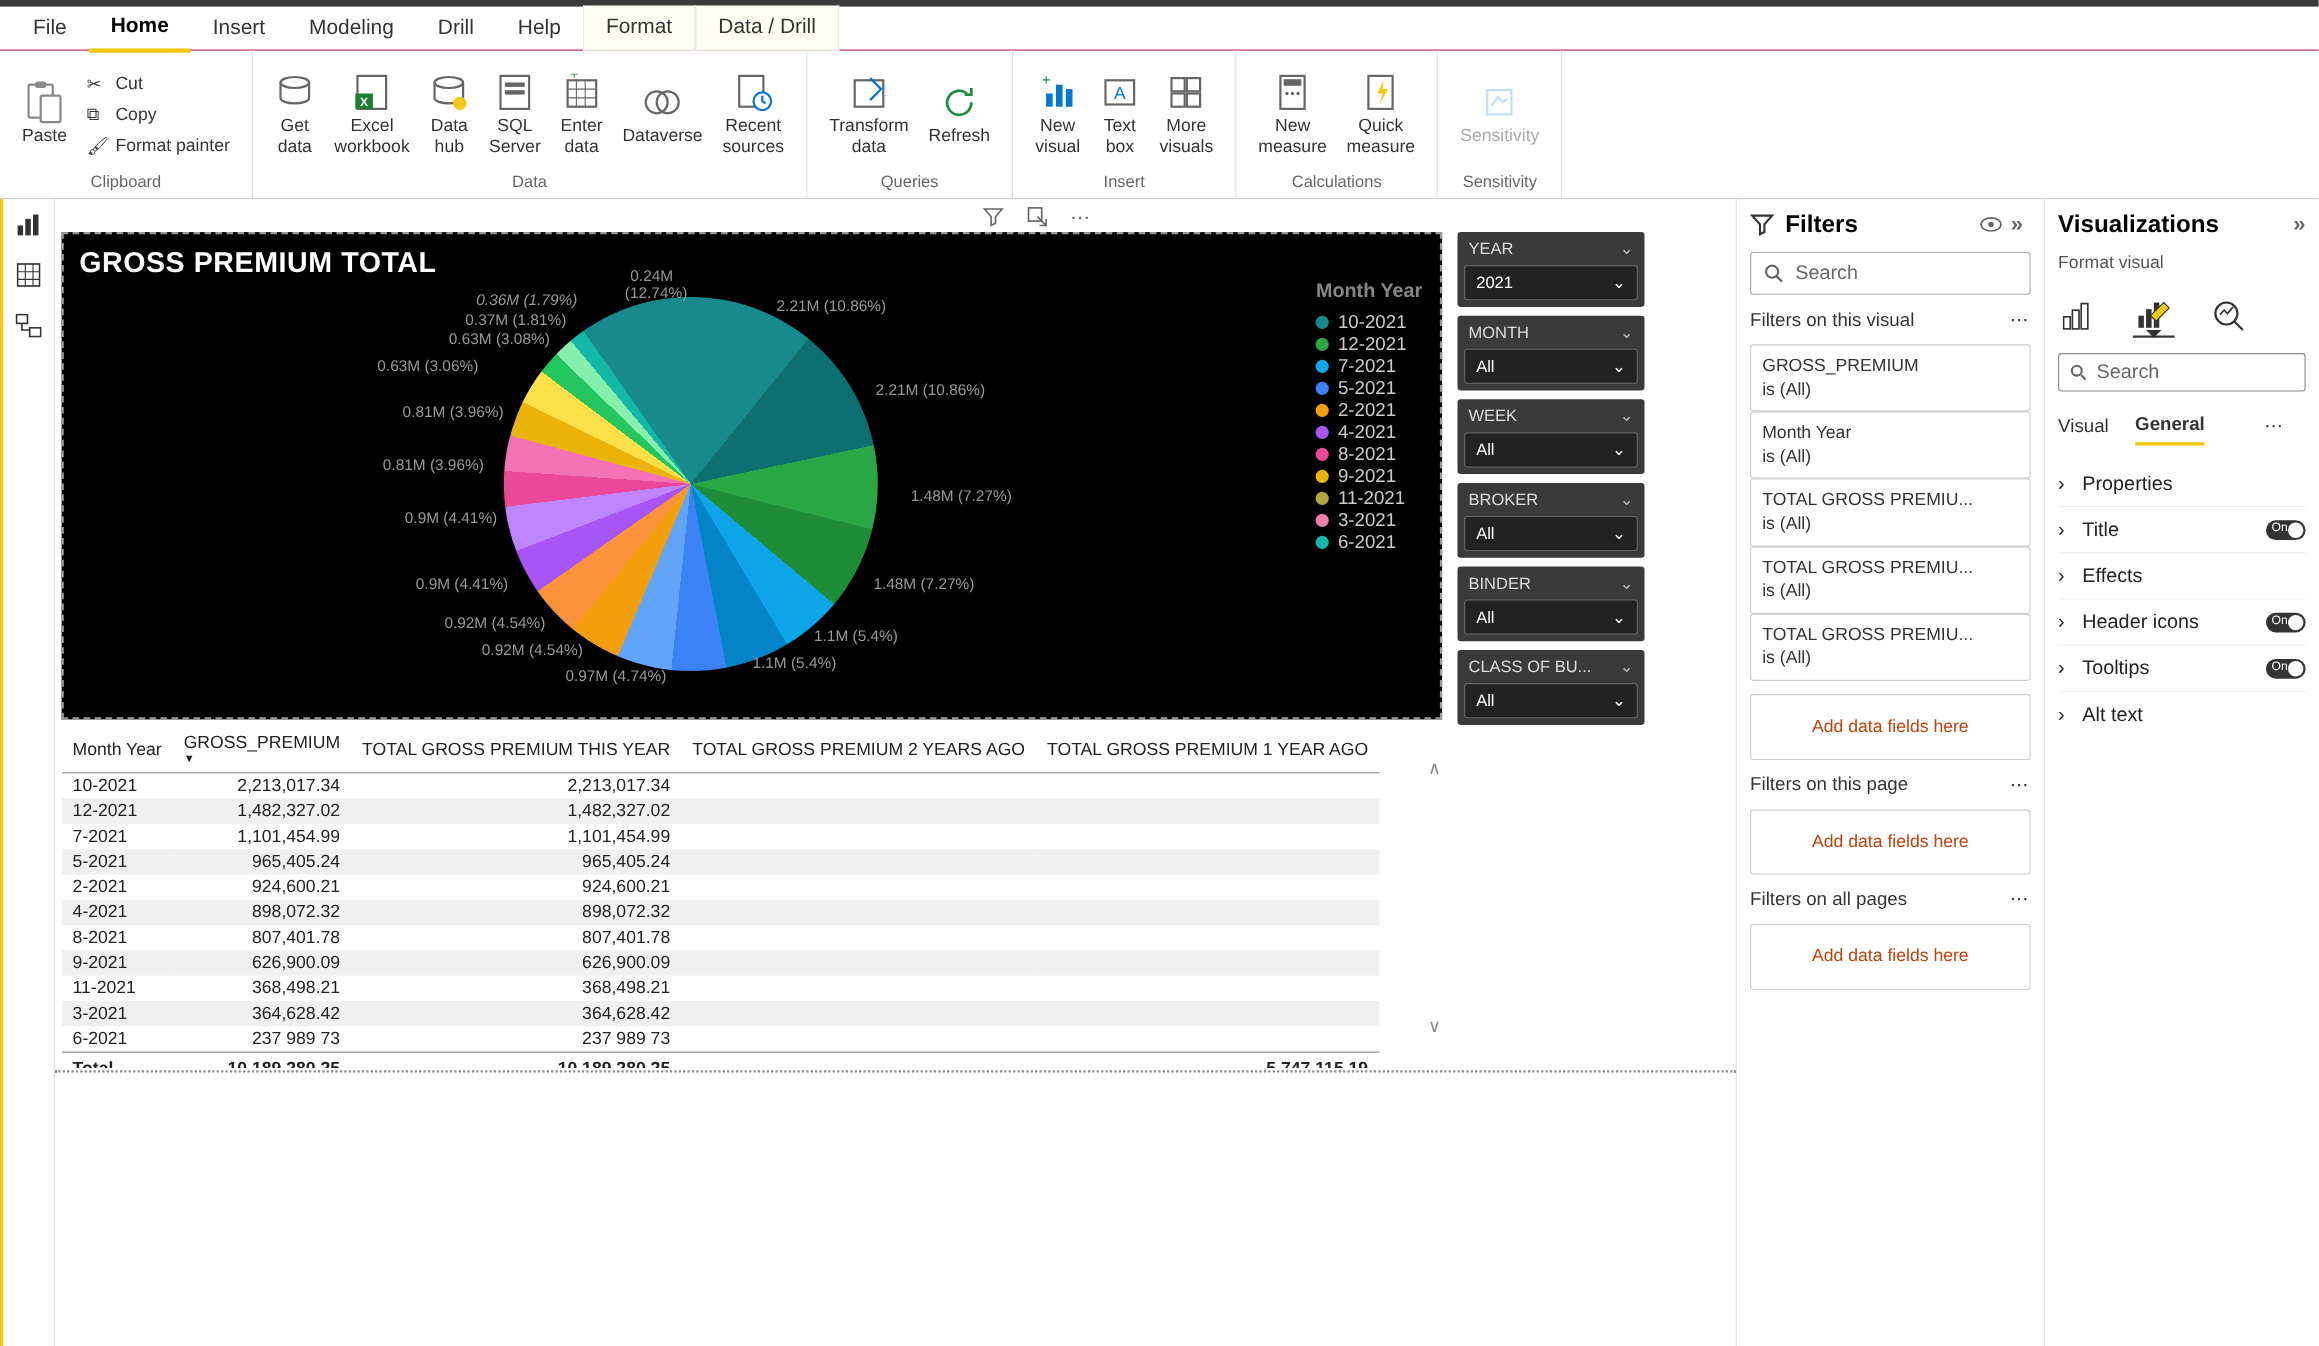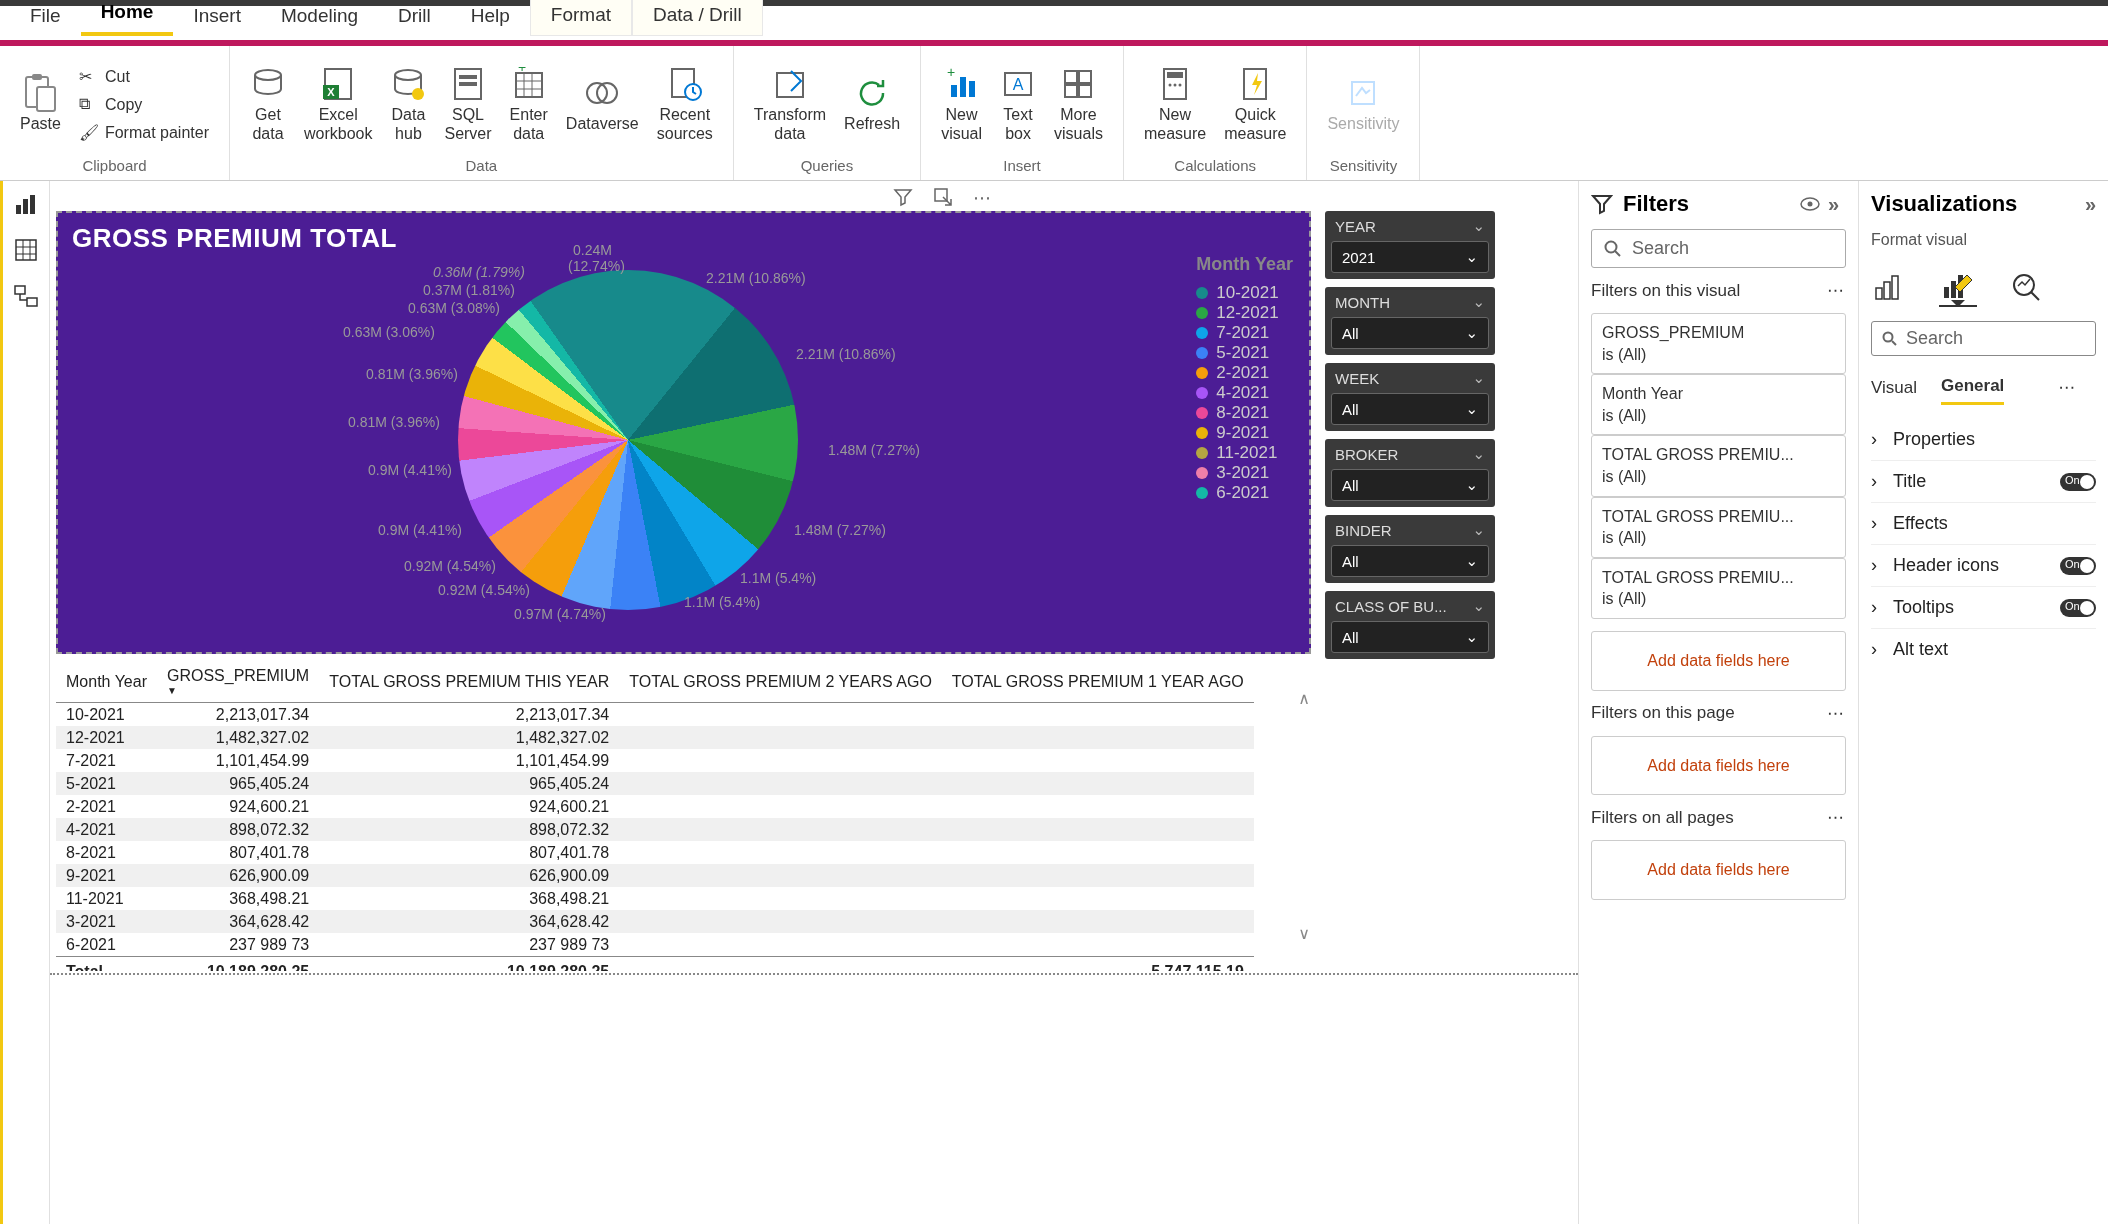--- a/index.html
+++ b/index.html
@@ -2,21 +2,21 @@
 <html><head>
 <meta charset="utf-8">
 <style>
 * { margin: 0; padding: 0; box-sizing: border-box; font-family: "Segoe UI", Arial, sans-serif; }
 body { background: #fff; overflow: hidden; width: 2108px; height: 1224px; }
 
 
 .titlebar { height: 6px; background: #3a3a3a; }
 
 
-.menutabs { height: 40px; display: flex; align-items: flex-end; padding: 4px 10px; border-bottom: 6px solid #be185d; gap: 0; }
+.menutabs { height: 40px; display: flex; align-items: center; padding: 4px 10px; border-bottom: 1px solid #be185d; gap: 0; }
 .menutabs .tab { padding: 9px 20px; font-size: 19px; color: #333; cursor: pointer; }
 .menutabs .tab.active { color: #000; font-weight: 600; border-bottom: 4px solid #f2c811; }
 .menutabs .tab.highlight { background: #fffef5; border: 1px solid #e8e8e8; border-top: none; }
 
 
 .ribbon { height: 135px; display: flex; border-bottom: 1px solid #ccc; }
 .ribbon-group { display: flex; flex-direction: column; align-items: center; padding: 8px 16px 4px 16px; border-right: 1px solid #e0e0e0; }
 .ribbon-group-items { display: flex; align-items: center; gap: 10px; flex: 1; }
 .ribbon-label { font-size: 15px; color: #666; padding: 2px 0; }
 .ribbon-btn { display: flex; flex-direction: column; align-items: center; gap: 4px; cursor: pointer; padding: 2px 4px; }
@@ -30,21 +30,21 @@
 
 .main { display: flex; height: calc(1224px - 6px - 40px - 135px); }
 .leftrail { width: 50px; background: #fff; border-right: 1px solid #e0e0e0; display: flex; flex-direction: column; padding-top: 10px; gap: 20px; align-items: center; border-left: 3px solid #f2c811; }
 .leftrail .ritem { width: 26px; height: 26px; cursor: pointer; display:flex; align-items:center; justify-content:center; }
 
 .canvas { flex: 1; position: relative; padding: 0; overflow: hidden; }
 .visual-toolbar { position: absolute; right: 585px; top: 6px; display: flex; gap: 20px; color: #666; }
 .visual-toolbar .ic { width: 20px; height: 20px; cursor: pointer; }
 
 
-.pievisual { position: absolute; left: 6px; top: 30px; width: 1255px; height: 443px; background: #4c1d95; border: 2px dashed #999; }
+.pievisual { position: absolute; left: 6px; top: 30px; width: 1255px; height: 443px; background: #000000; border: 2px dashed #999; }
 .pietitle { color: #fff; font-size: 26px; font-weight: 600; padding: 10px 14px 0 14px; letter-spacing: .5px;}
 .piearea { position: relative; width: 100%; height: calc(100% - 44px); }
 .pie { position: absolute; left: 400px; top: 16px; width: 340px; height: 340px; border-radius: 50%; background: conic-gradient(
   #178a8b 0deg 39deg, #0e6f71 39deg 78deg, #2aa745 78deg 104deg, #1f8d38 104deg 130deg,
   #0ea5e9 130deg 149deg, #0284c7 149deg 169deg, #3b82f6 169deg 186deg, #60a5fa 186deg 203deg,
   #f59e0b 203deg 219deg, #fb923c 219deg 235deg, #a855f7 235deg 249deg, #c084fc 249deg 263deg,
   #ec4899 263deg 274deg, #f472b6 274deg 285deg, #eab308 285deg 296deg, #fde047 296deg 307deg,
   #22c55e 307deg 314deg, #86efac 314deg 320deg, #14b8a6 320deg 325deg, #178a8b 325deg 360deg); }
 .pielabel { position: absolute; color: #999; font-size: 14px; white-space: nowrap; }
 .legend { position: absolute; right: 16px; top: 0; display: flex; flex-direction: column; gap: 8px; }

